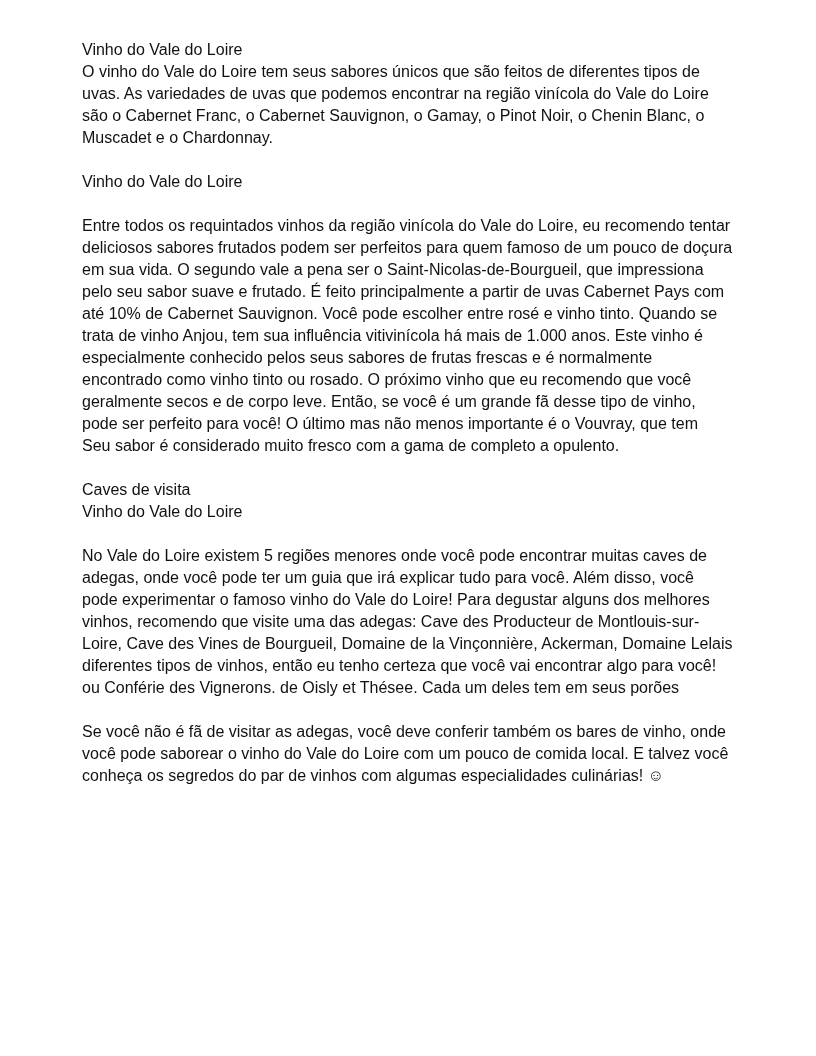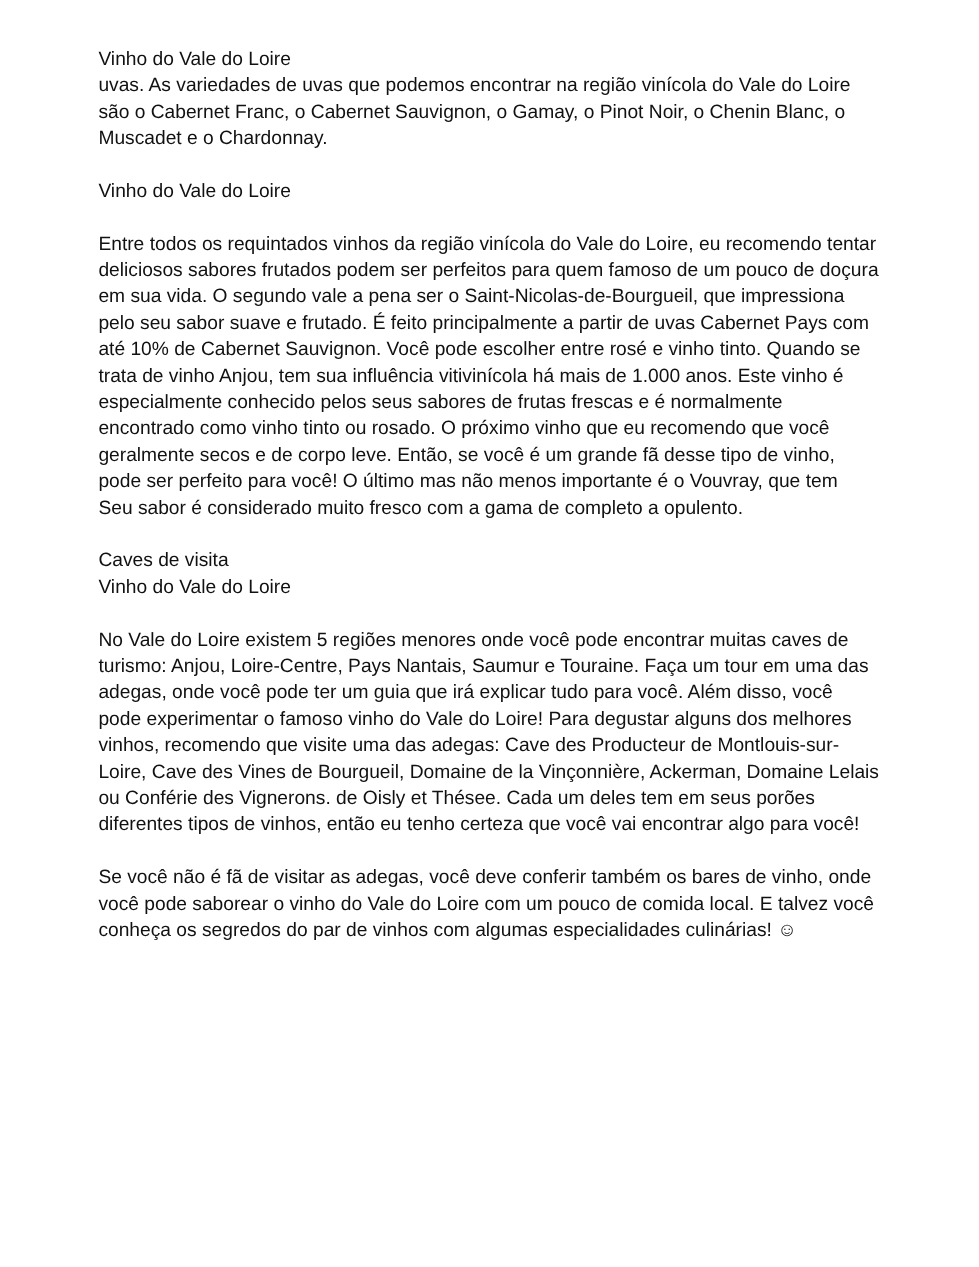--- a/index.html
+++ b/index.html
@@ -13,20 +13,21 @@
   .blank { display: block; height: 22px; }
 </style>
 </head>
 <body>
 
 <div class="page" id="page">
     <div>
       <span class="line">Vinho do Vale do Loire</span>
     </div>
     <div>
+      <span class="line">O vinho do Vale do Loire tem seus sabores únicos que são feitos de diferentes tipos de</span>
       <span class="line">uvas. As variedades de uvas que podemos encontrar na região vinícola do Vale do Loire</span>
       <span class="line">são o Cabernet Franc, o Cabernet Sauvignon, o Gamay, o Pinot Noir, o Chenin Blanc, o</span>
       <span class="line">Muscadet e o Chardonnay.</span>
     </div>
     <div class="blank"></div>
     <div>
       <span class="line">Vinho do Vale do Loire</span>
     </div>
     <div class="blank"></div>
     <div>
@@ -45,27 +46,26 @@
     <div class="blank"></div>
     <div>
       <span class="line">Caves de visita</span>
     </div>
     <div>
       <span class="line">Vinho do Vale do Loire</span>
     </div>
     <div class="blank"></div>
     <div>
       <span class="line">No Vale do Loire existem 5 regiões menores onde você pode encontrar muitas caves de</span>
-      <span class="line">turismo: Anjou, Loire-Centre, Pays Nantais, Saumur e Touraine. Faça um tour em uma das</span>
       <span class="line">adegas, onde você pode ter um guia que irá explicar tudo para você. Além disso, você</span>
       <span class="line">pode experimentar o famoso vinho do Vale do Loire! Para degustar alguns dos melhores</span>
       <span class="line">vinhos, recomendo que visite uma das adegas: Cave des Producteur de Montlouis-sur-</span>
       <span class="line">Loire, Cave des Vines de Bourgueil, Domaine de la Vinçonnière, Ackerman, Domaine Lelais</span>
+      <span class="line">diferentes tipos de vinhos, então eu tenho certeza que você vai encontrar algo para você!</span>
       <span class="line">ou Conférie des Vignerons. de Oisly et Thésee. Cada um deles tem em seus porões</span>
-      <span class="line">diferentes tipos de vinhos, então eu tenho certeza que você vai encontrar algo para você!</span>
     </div>
     <div class="blank"></div>
     <div>
       <span class="line">Se você não é fã de visitar as adegas, você deve conferir também os bares de vinho, onde</span>
       <span class="line">você pode saborear o vinho do Vale do Loire com um pouco de comida local. E talvez você</span>
       <span class="line">conheça os segredos do par de vinhos com algumas especialidades culinárias! ☺</span>
     </div>
   </div>
 
 </body></html>

